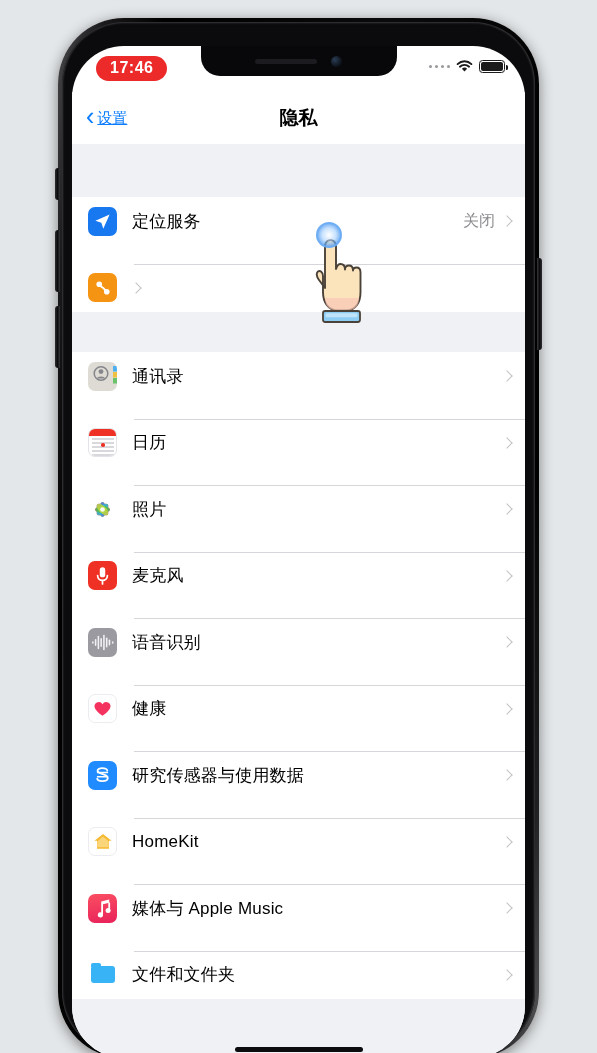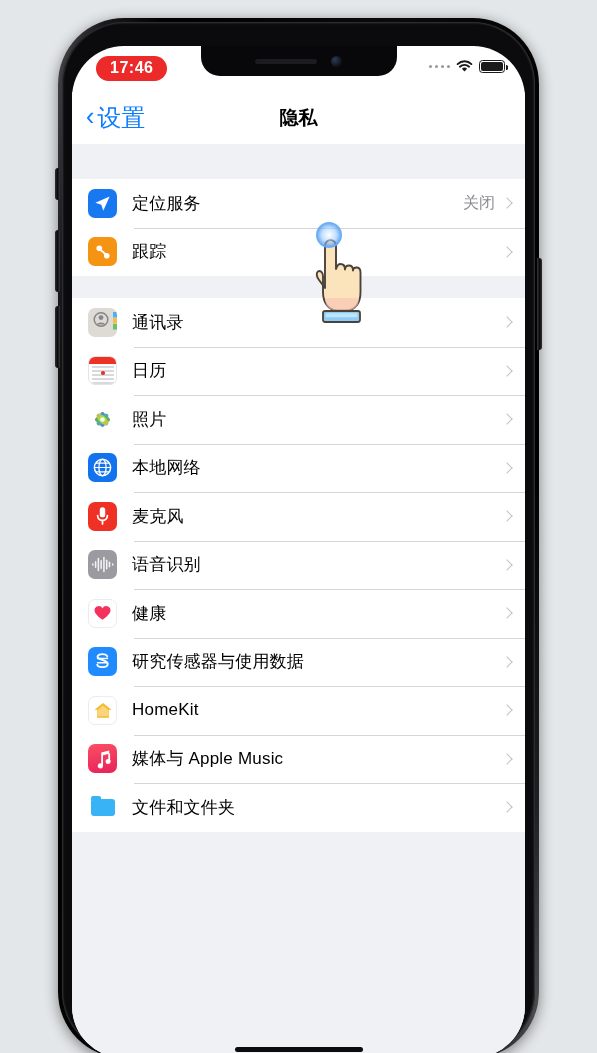--- a/index.html
+++ b/index.html
@@ -91,42 +91,42 @@
     position: absolute; left: 0; top: 46px; width: 100%; height: 52px;
     background: #fff;
     display: flex; align-items: center;
     z-index: 30;
   }
   #back-button {
     display: flex; align-items: center; gap: 3px;
     margin-left: 14px; color: #0a7cff; cursor: pointer;
   }
   #back-chevron { font-size: 25px; line-height: 1; font-weight: 300; margin-top: -3px; }
-  #back-label { font-size: 24px; }
+  #back-label { font-size: 15px; text-decoration: underline; }
   #nav-title {
     position: absolute; left: 0; right: 0; text-align: center;
     font-size: 19px; font-weight: bold; color: #000;
     pointer-events: none;
   }
 
   
   #content {
     position: absolute; left: 0; top: 98px; width: 100%; bottom: 0;
     background: #f0f1f5;
     overflow: hidden;
   }
   .gap-top   { height: 35px; }
   .gap-mid   { height: 22px; }
 
   .group { background: #fff; }
   .row {
     display: flex; align-items: center;
     height: 48.5px; padding-left: 16px; padding-right: 14px;
     background: #fff;
-    position: relative; cursor: pointer;
+    position: relative; cursor: pointer; margin-top: 18px;
   }
   .row + .row::before {
     content: ''; position: absolute; left: 62px; right: 0; top: 0;
     height: 1px; background: #d6d6da;
   }
   .row-icon {
     width: 29px; height: 29px; border-radius: 7px;
     flex: 0 0 29px; margin-right: 15px;
     display: flex; align-items: center; justify-content: center;
     overflow: hidden; position: relative;
@@ -257,21 +257,20 @@
           <div class="chev"></div>
         </div>
         <div class="row">
           <div class="row-icon ic-track">
             <svg width="20" height="20" viewBox="0 0 24 24">
               <circle cx="7.5" cy="7.5" r="3.4" fill="#fff"></circle>
               <circle cx="16.5" cy="16.5" r="3.4" fill="#fff"></circle>
               <path d="M9.5 10 Q13 12 14.5 14.5" stroke="#fff" stroke-width="2.4" fill="none" stroke-linecap="round"></path>
             </svg>
           </div>
-          <div class="row-label">跟踪</div>
           <div class="chev"></div>
         </div>
       </div>
 
       <div class="gap-mid"></div>
 
       <div class="group">
 
         <div class="row">
           <div class="row-icon ic-contacts">
@@ -319,31 +318,20 @@
                 <ellipse rx="4" ry="8.2" fill="#bfd93a" opacity=".85" transform="rotate(315)"></ellipse>
                 <circle r="2.6" fill="#fff" opacity=".95"></circle>
               </g>
             </svg>
           </div>
           <div class="row-label">照片</div>
           <div class="chev"></div>
         </div>
 
 
-        <div class="row">
-          <div class="row-icon ic-net">
-            <svg width="21" height="21" viewBox="0 0 24 24">
-              <circle cx="12" cy="12" r="9.3" fill="none" stroke="#fff" stroke-width="1.7"></circle>
-              <ellipse cx="12" cy="12" rx="4.1" ry="9.3" fill="none" stroke="#fff" stroke-width="1.5"></ellipse>
-              <path d="M2.7 12 h18.6 M4.1 7 h15.8 M4.1 17 h15.8" stroke="#fff" stroke-width="1.4"></path>
-            </svg>
-          </div>
-          <div class="row-label">本地网络</div>
-          <div class="chev"></div>
-        </div>
 
         <div class="row">
           <div class="row-icon ic-mic">
             <svg width="17" height="20" viewBox="0 0 16 22">
               <rect x="5" y="1.5" width="6" height="11" rx="3" fill="#fff"></rect>
               <path d="M2.6 10.5 a5.4 5.4 0 0 0 10.8 0" stroke="#fff" stroke-width="1.9" fill="none" stroke-linecap="round"></path>
               <path d="M8 16.2 v3.6" stroke="#fff" stroke-width="1.9" stroke-linecap="round"></path>
             </svg>
           </div>
           <div class="row-label">麦克风</div>

